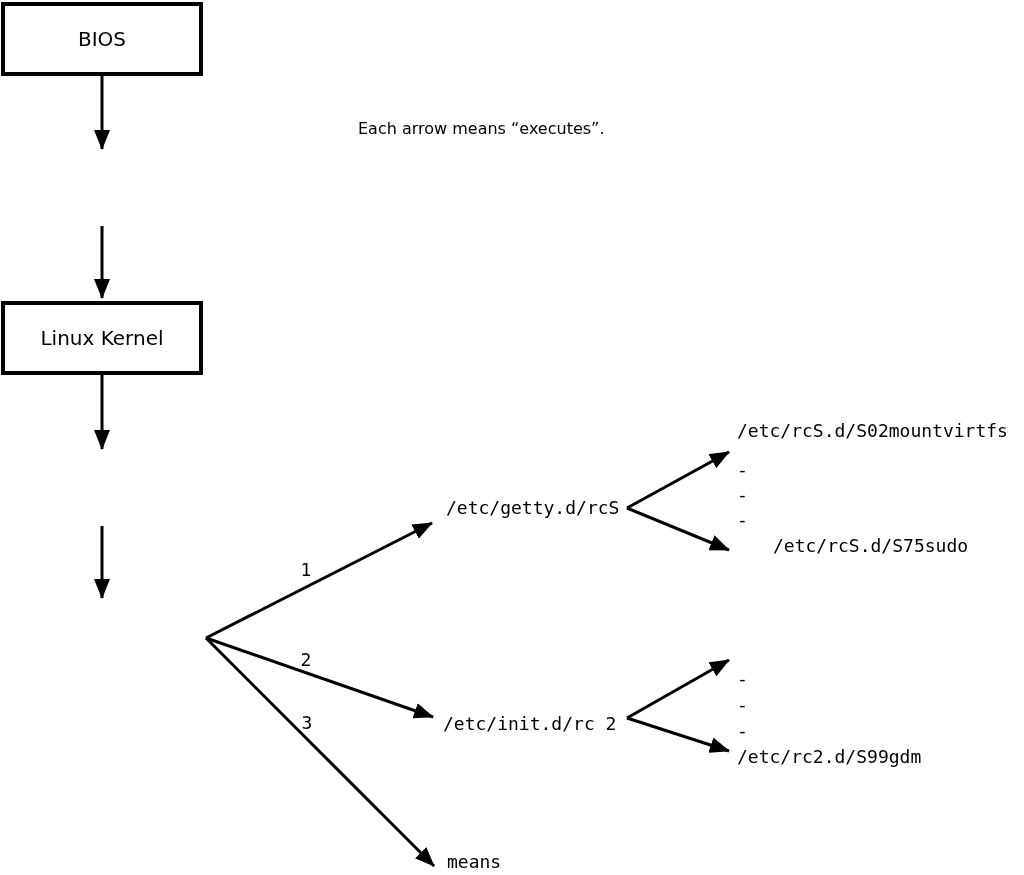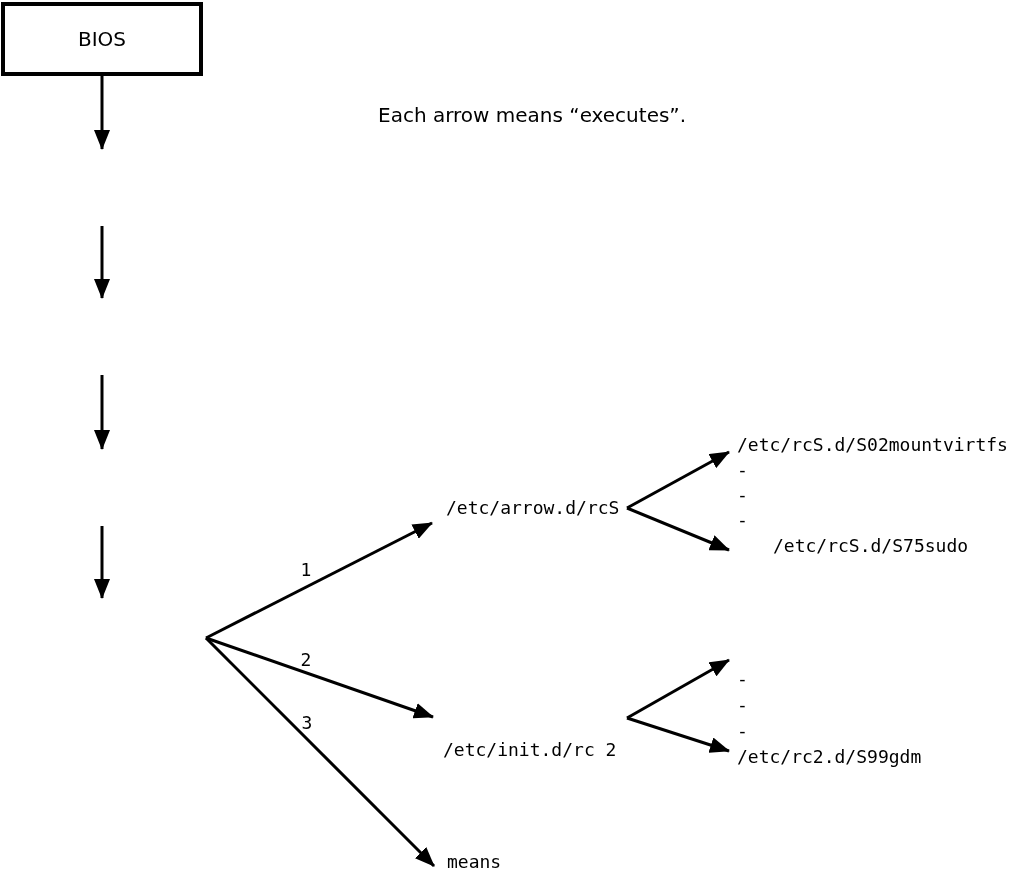--- a/index.html
+++ b/index.html
@@ -8,22 +8,22 @@
     font-family:"DejaVu Sans",sans-serif;color:#000;overflow:hidden;
   }
   svg.layer{position:absolute;left:0;top:0;width:1024px;height:875px;}
   .box{
     position:absolute;left:1px;width:194px;height:66px;
     border:4px solid #000;background:#fff;
     display:flex;align-items:center;justify-content:center;
     font-size:20px;line-height:1;
   }
   .note{
-    position:absolute;left:358px;top:104px;
-    font-size:20px;line-height:1.15;white-space:pre;margin-left:20px;
+    position:absolute;left:358px;top:120px;
+    font-size:16px;line-height:1.15;white-space:pre;
   }
   .mono{
     position:absolute;
     font-family:"DejaVu Sans Mono","Liberation Mono",monospace;
     font-size:18px;line-height:1;white-space:pre;
     transform:translateY(-50%);
   }
   .num{
     position:absolute;
     font-family:"DejaVu Sans Mono","Liberation Mono",monospace;
@@ -56,35 +56,38 @@
     <line x1="627" y1="508" x2="729" y2="452" marker-end="url(#ah)"></line>
     <line x1="627" y1="508" x2="729" y2="550" marker-end="url(#ah)"></line>
 
     <line x1="627" y1="718" x2="729" y2="660" marker-end="url(#ah)"></line>
     <line x1="627" y1="718" x2="729" y2="751" marker-end="url(#ah)"></line>
   </svg>
 
   <div class="box" style="top:2px">
       <span>BIOS</span>
     </div>
+  <div class="box" style="top:301px">
+      <span>Linux Kernel</span>
+    </div>
 
   <div class="note">Each arrow means “executes”.</div>
 
   <div class="num" style="left:306px;top:570px">1</div>
   <div class="num" style="left:306px;top:660px">2</div>
   <div class="num" style="left:307px;top:723px">3</div>
 
-  <div class="mono" style="left:446px;top:508px">/etc/arrow.d/rcS</div>
-  <div class="mono" style="left:737px;top:445px">/etc/rcS.d/S02mountvirtfs</div>
+  <div class="mono" style="left:446px;top:508px">/etc/getty.d/rcS</div>
+  <div class="mono" style="left:737px;top:431px">/etc/rcS.d/S02mountvirtfs</div>
   <div class="mono" style="left:737px;top:470px">-</div>
   <div class="mono" style="left:737px;top:495px">-</div>
   <div class="mono" style="left:737px;top:520px">-</div>
   <div class="mono" style="left:773px;top:546px">/etc/rcS.d/S75sudo</div>
 
-  <div class="mono" style="left:443px;top:750px">/etc/init.d/rc 2</div>
+  <div class="mono" style="left:443px;top:724px">/etc/init.d/rc 2</div>
   <div class="mono" style="left:737px;top:679px">-</div>
   <div class="mono" style="left:737px;top:705px">-</div>
   <div class="mono" style="left:737px;top:731px">-</div>
   <div class="mono" style="left:737px;top:757px">/etc/rc2.d/S99gdm</div>
 
   <div class="mono" style="left:447px;top:862px">means</div>
 
 </div>
 
 </body></html>

